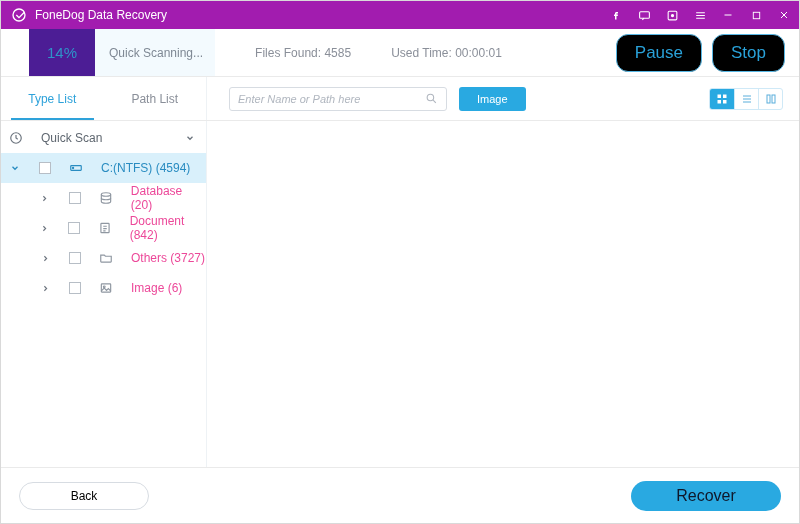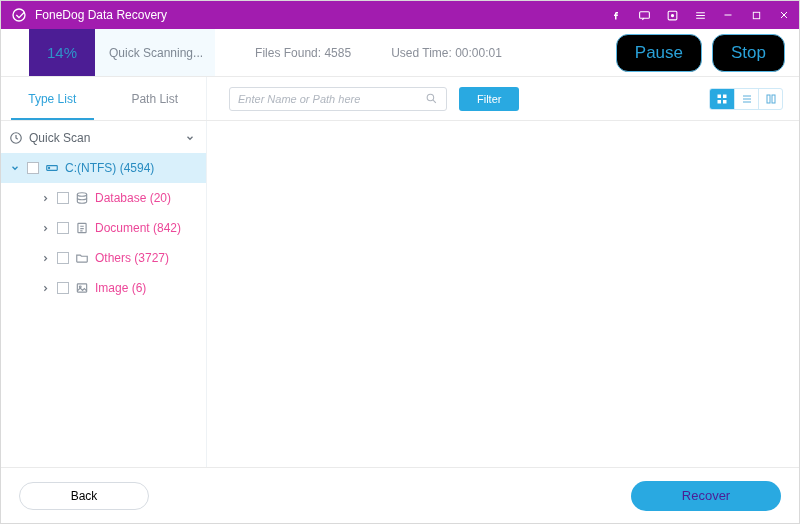--- a/index.html
+++ b/index.html
@@ -36,33 +36,33 @@
   .view-toggle { margin-left: auto; margin-right: 16px; display: flex; border: 1px solid #cfe9f7; border-radius: 3px; overflow: hidden; height: 22px; }
   .view-toggle .vt { width: 24px; display: flex; align-items: center; justify-content: center; color: #5aaedb; cursor: pointer; }
   .view-toggle .vt.active { background: #29a9e1; color: #fff; }
   .view-toggle .vt + .vt { border-left: 1px solid #cfe9f7; }
 
   
   .body { flex: 1; display: flex; min-height: 0; }
   .sidebar { width: 206px; border-right: 1px solid #eef2f5; overflow-y: auto; padding-top: 2px; }
   .content { flex: 1; background: #fff; }
 
-  .tree-row { display: flex; align-items: center; height: 30px; font-size: 12px; color: #5f6770; padding-left: 8px; cursor: pointer; gap: 6px; }
+  .tree-row { display: flex; align-items: center; height: 30px; font-size: 12px; color: #5f6770; padding-left: 8px; cursor: pointer; gap: 18px; }
   .tree-row.header { color: #5f6770; }
   .tree-row.sel { background: #d9f0fb; color: #298cc1; }
   .tree-row .arrow { width: 12px; display: flex; justify-content: center; }
   .tree-row .cb { width: 12px; height: 12px; border: 1px solid #b7bec6; background: #fff; flex-shrink: 0; }
   .tree-row .ic { width: 14px; height: 14px; display: flex; align-items: center; justify-content: center; color: #298cc1; flex-shrink: 0; }
   .tree-row.sub { padding-left: 38px; color: #ec4899; }
   .tree-row.sub .ic { color: #8f97a1; }
 
   
   .footer { height: 56px; border-top: 1px solid #eaeaea; display: flex; align-items: center; padding: 0 18px; }
   .back-btn { width: 130px; height: 28px; border: 1px solid #d7dce2; background: #fff; color: #000000; border-radius: 14px; font-size: 12px; cursor: default; }
-  .recover-btn { margin-left: auto; width: 150px; height: 30px; background: #29a9e1; color: #4c1d95; border: none; border-radius: 15px; font-size: 13px; cursor: pointer; }
+  .recover-btn { margin-left: auto; width: 150px; height: 30px; background: #29a9e1; color: #0f172a; border: none; border-radius: 15px; font-size: 16px; cursor: pointer; }
 
   svg { display: block; }
 </style>
 </head>
 <body>
 
 <div class="titlebar">
   <svg class="logo" viewBox="0 0 24 24" fill="none" stroke="#fff" stroke-width="2">
       <circle cx="12" cy="12" r="9"></circle>
       <path d="M8 12l4 4 8-8" stroke="#fff" stroke-width="2" fill="none"></path>
@@ -124,21 +124,21 @@
     <div class="tab active">Type List</div>
     <div class="tab">Path List</div>
   </div>
   <div class="search-wrap">
     <input type="text" placeholder="Enter Name or Path here" style="">
     <svg class="sicon" viewBox="0 0 24 24" fill="none" stroke="currentColor" stroke-width="2">
         <circle cx="10" cy="10" r="6"></circle>
         <path d="M20 20l-5-5"></path>
       </svg>
   </div>
-  <button class="filter-btn">Filter</button>
+  <button class="filter-btn">Image</button>
   <div class="view-toggle">
     <div class="vt active">
         <svg width="12" height="12" viewBox="0 0 24 24" fill="currentColor">
           <rect x="3" y="3" width="7" height="7"></rect>
           <rect x="14" y="3" width="7" height="7"></rect>
           <rect x="3" y="14" width="7" height="7"></rect>
           <rect x="14" y="14" width="7" height="7"></rect>
         </svg>
       </div>
     <div class="vt">

